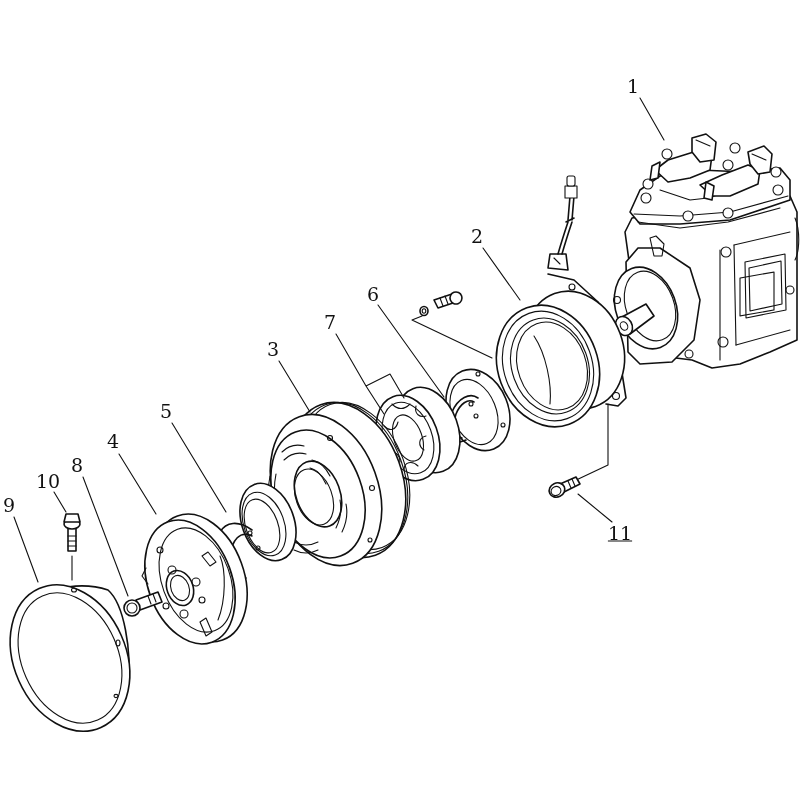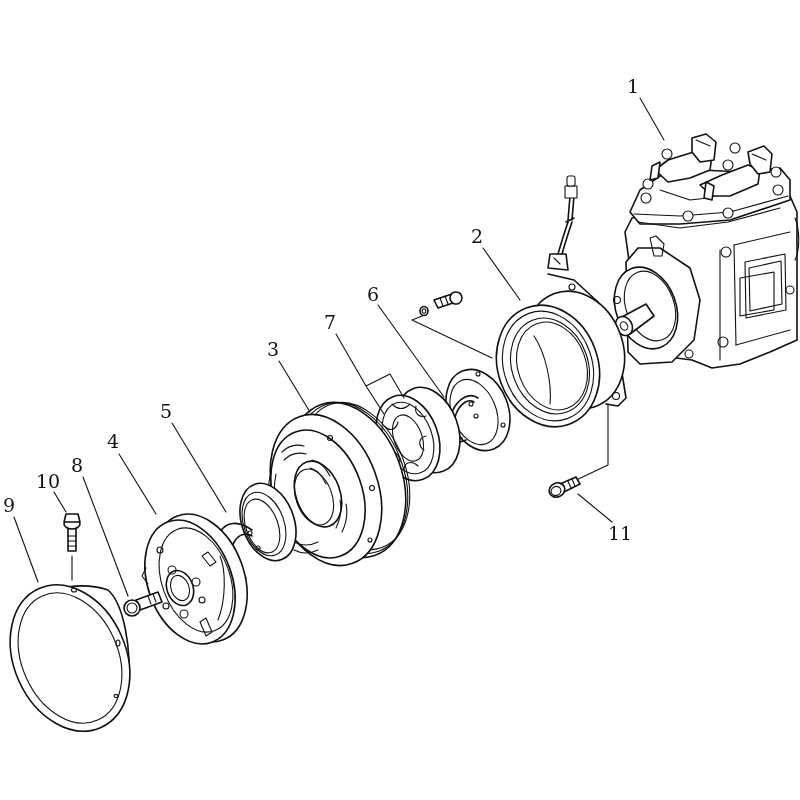--- a/index.html
+++ b/index.html
@@ -239,13 +239,13 @@
 <div class="callout" style="left:633px;top:86px;">1</div>
 <div class="callout" style="left:477px;top:236px;">2</div>
 <div class="callout" style="left:273px;top:349px;">3</div>
 <div class="callout" style="left:113px;top:441px;">4</div>
 <div class="callout" style="left:166px;top:411px;">5</div>
 <div class="callout" style="left:373px;top:294px;">6</div>
 <div class="callout" style="left:330px;top:322px;">7</div>
 <div class="callout" style="left:77px;top:465px;">8</div>
 <div class="callout" style="left:9px;top:505px;">9</div>
 <div class="callout" style="left:48px;top:481px;">10</div>
-<div class="callout" style="left:620px;top:533px;">11</div>
+<div class="callout" style="left:620px;top:533px;text-decoration:underline;">11</div>
 
 </body></html>

